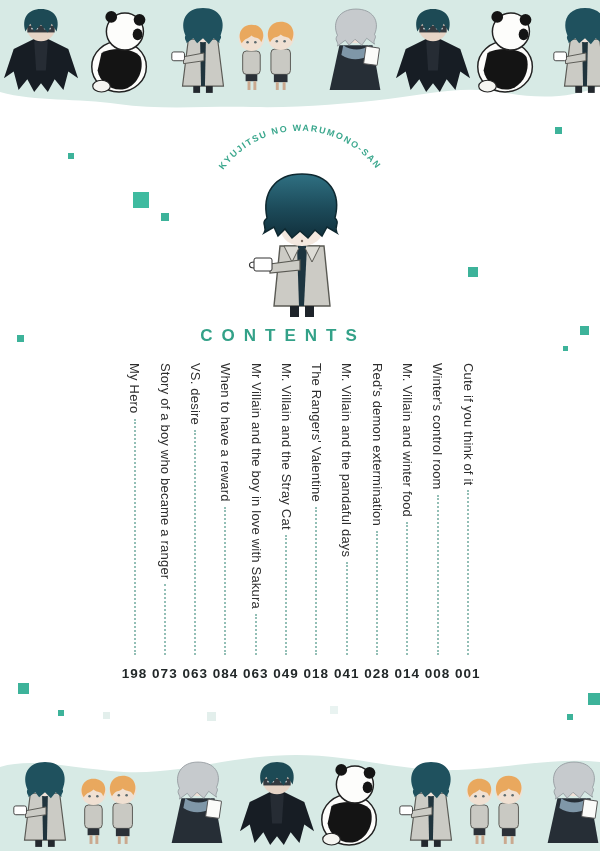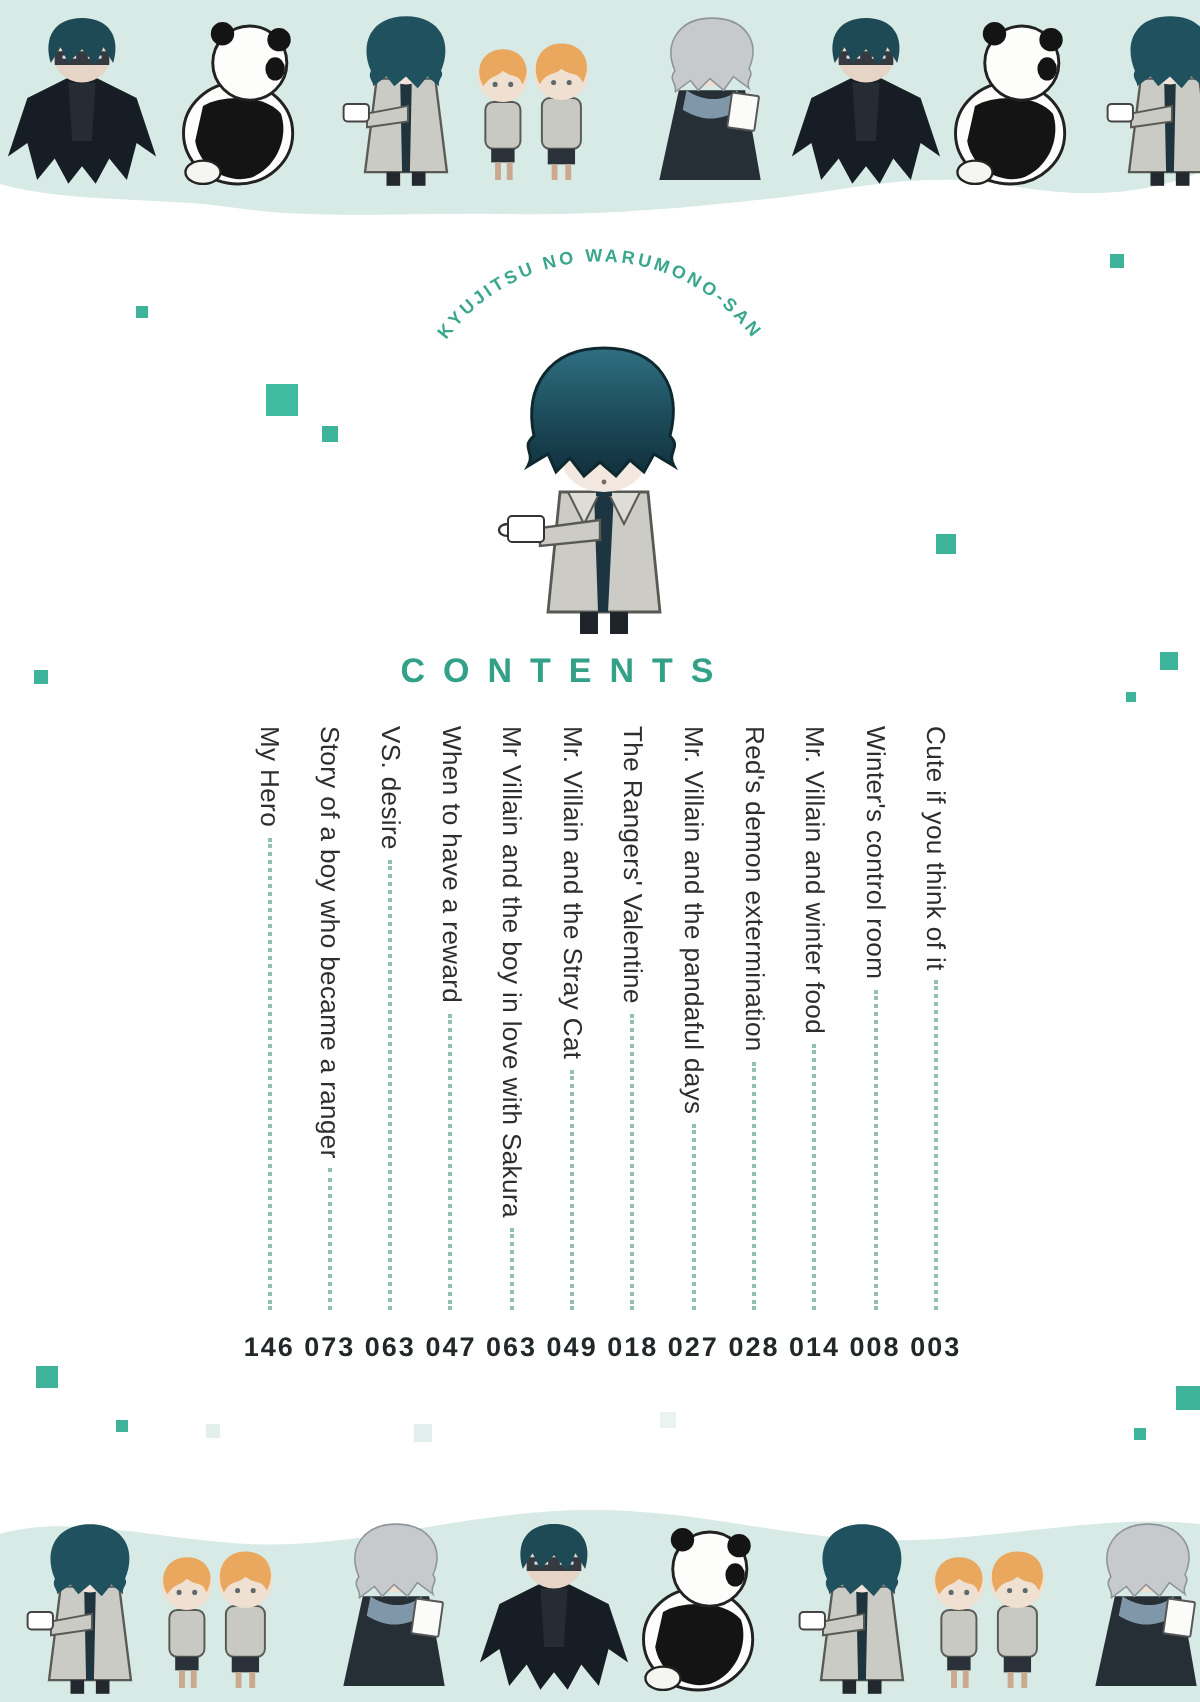--- a/index.html
+++ b/index.html
@@ -146,21 +146,21 @@
   </svg>
 
   <div class="contents-heading">CONTENTS</div>
 
   <div class="toc">
     <div class="toc-entry">
       <div class="title-area">
           <span class="chapter-title">Cute if you think of it</span>
           <span class="dotted-leader"></span>
         </div>
-      <span class="page-number">003</span>
+      <span class="page-number">001</span>
     </div>
     <div class="toc-entry">
       <div class="title-area">
           <span class="chapter-title">Winter's control room</span>
           <span class="dotted-leader"></span>
         </div>
       <span class="page-number">008</span>
     </div>
     <div class="toc-entry">
       <div class="title-area">
@@ -174,21 +174,21 @@
           <span class="chapter-title">Red's demon extermination</span>
           <span class="dotted-leader"></span>
         </div>
       <span class="page-number">028</span>
     </div>
     <div class="toc-entry">
       <div class="title-area">
           <span class="chapter-title">Mr. Villain and the pandaful days</span>
           <span class="dotted-leader"></span>
         </div>
-      <span class="page-number">027</span>
+      <span class="page-number">041</span>
     </div>
     <div class="toc-entry">
       <div class="title-area">
           <span class="chapter-title">The Rangers' Valentine</span>
           <span class="dotted-leader"></span>
         </div>
       <span class="page-number">018</span>
     </div>
     <div class="toc-entry">
       <div class="title-area">
@@ -202,42 +202,42 @@
           <span class="chapter-title">Mr Villain and the boy in love with Sakura</span>
           <span class="dotted-leader"></span>
         </div>
       <span class="page-number">063</span>
     </div>
     <div class="toc-entry">
       <div class="title-area">
           <span class="chapter-title">When to have a reward</span>
           <span class="dotted-leader"></span>
         </div>
-      <span class="page-number">047</span>
+      <span class="page-number">084</span>
     </div>
     <div class="toc-entry">
       <div class="title-area">
           <span class="chapter-title">VS. desire</span>
           <span class="dotted-leader"></span>
         </div>
       <span class="page-number">063</span>
     </div>
     <div class="toc-entry">
       <div class="title-area">
           <span class="chapter-title">Story of a boy who became a ranger</span>
           <span class="dotted-leader"></span>
         </div>
       <span class="page-number">073</span>
     </div>
     <div class="toc-entry">
       <div class="title-area">
           <span class="chapter-title">My Hero</span>
           <span class="dotted-leader"></span>
         </div>
-      <span class="page-number">146</span>
+      <span class="page-number">198</span>
     </div>
   </div>
 
   <div class="sq" style="left:555px;top:127px;width:7px;height:7px;background:#3db39a"></div>
   <div class="sq" style="left:68px;top:153px;width:6px;height:6px;background:#3db39a"></div>
   <div class="sq" style="left:133px;top:192px;width:16px;height:16px;background:#3fbba0"></div>
   <div class="sq" style="left:161px;top:213px;width:8px;height:8px;background:#3db39a"></div>
   <div class="sq" style="left:17px;top:335px;width:7px;height:7px;background:#3db39a"></div>
   <div class="sq" style="left:468px;top:267px;width:10px;height:10px;background:#3db39a"></div>
   <div class="sq" style="left:580px;top:326px;width:9px;height:9px;background:#3db39a"></div>

